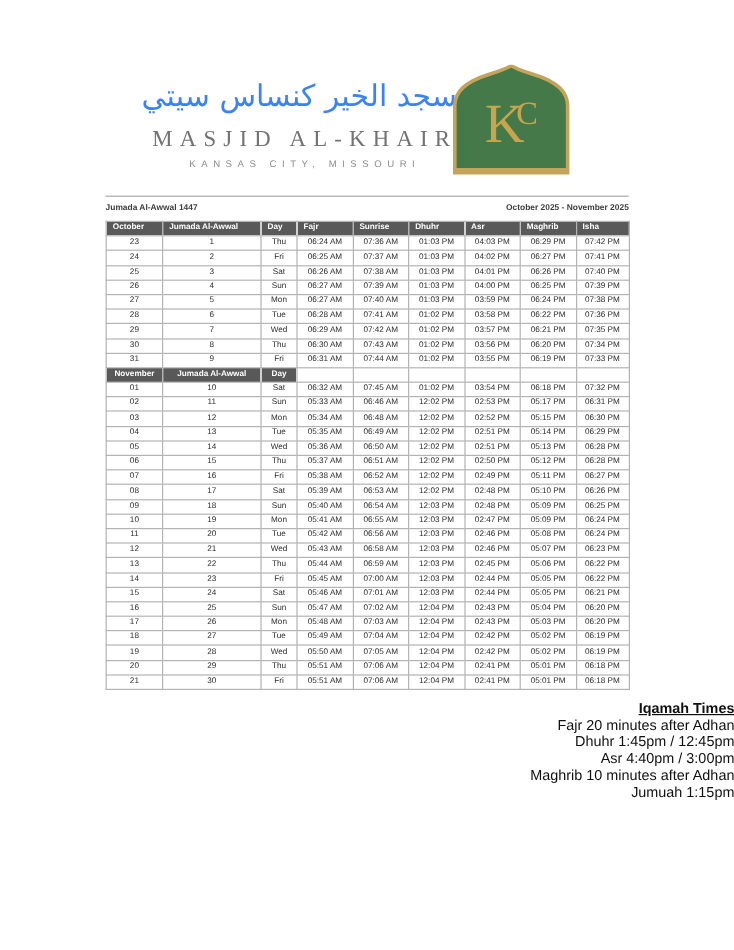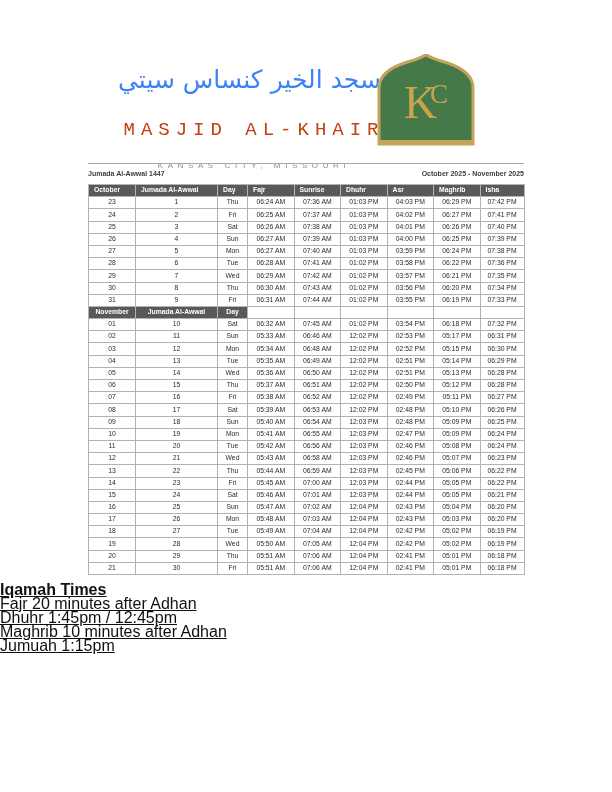--- a/index.html
+++ b/index.html
@@ -3,23 +3,23 @@
 <meta charset="utf-8">
 <style>
   html,body{margin:0;padding:0;background:#ffffff;}
   .page{position:relative;width:612px;height:792px;background:#fff;overflow:hidden;
         font-family:"Liberation Sans",sans-serif;}
 
   
   .brand{position:absolute;top:58px;left:118px;width:272px;text-align:center;}
   .arabic{font-family:"DejaVu Sans",sans-serif;font-size:25px;line-height:44px;
           color:#3b82f6;white-space:nowrap;}
-  .masjid-name{font-family:Liberation Mono, monospace;font-size:19px;letter-spacing:6px;
-          color:#c2410c;margin-top:17px;white-space:nowrap;}
-  .masjid-loc{font-size:8px;letter-spacing:4.6px;color:#8c8c8c;margin-top:20px;white-space:nowrap;}
+  .masjid-name{font-family:Liberation Serif, serif;font-size:19px;letter-spacing:6px;
+          color:#737373;margin-top:4px;white-space:nowrap;}
+  .masjid-loc{font-size:8px;letter-spacing:4.6px;color:#8c8c8c;margin-top:4px;white-space:nowrap;}
 
   .logo{position:absolute;top:54px;left:376px;width:100px;height:92px;}
   .logo svg{position:absolute;left:0;top:0;}
   .monogram{position:absolute;top:26px;left:0;width:100%;text-align:center;
             font-family:"Liberation Serif",serif;color:#c8a54c;line-height:1;}
   .monogram .k{font-size:46px;}
   .monogram .c{font-size:27px;vertical-align:15px;margin-left:-7px;}
 
   
   .rule{position:absolute;top:163px;left:88px;width:436px;height:1px;background:#a9a9a9;}
@@ -30,22 +30,22 @@
   table.pt{position:absolute;top:184px;left:88px;width:436px;border-collapse:collapse;
            table-layout:fixed;font-size:6.8px;color:#2b2b2b;}
   .pt th,.pt td{border:0.75px solid #b3b3b3;height:11.2px;line-height:1;padding:0;
                 overflow:hidden;white-space:nowrap;}
   .pt thead th{background:#595959;color:#ffffff;font-weight:bold;text-align:left;
                padding-left:5px;}
   .pt td{text-align:center;background:#ffffff;}
   .pt tr.mhead th{background:#595959;color:#ffffff;font-weight:bold;text-align:center;}
 
   
-  .iqamah{position:absolute;top:583px;left:0;width:100%;text-align:left;
-          font-size:16px;line-height:14px;color:#101010;text-decoration:underline;}
+  .iqamah{position:absolute;top:583px;left:0;width:100%;text-align:right;
+          font-size:12px;line-height:14px;color:#101010;}
   .iqamah .title{font-weight:bold;text-decoration:underline;}
 </style>
 </head>
 <body>
 
 <div class="page">
 
   <div class="brand">
     <div class="arabic">مسجد الخير كنساس سيتي</div>
     <div class="masjid-name">MASJID AL-KHAIR</div>
@@ -438,18 +438,19 @@
           <td>06:18 PM</td>
         </tr>
       </tbody>
   </table>
 
   <div class="iqamah">
     <div class="title">Iqamah Times</div>
     <div id="iqamah-lines">
         <div>Fajr 20 minutes after Adhan</div>
         <div>Dhuhr 1:45pm / 12:45pm</div>
+        <div>Asr 4:40pm / 3:00pm</div>
         <div>Maghrib 10 minutes after Adhan</div>
         <div>Jumuah 1:15pm</div>
       </div>
   </div>
 
 </div>
 
 </body></html>

